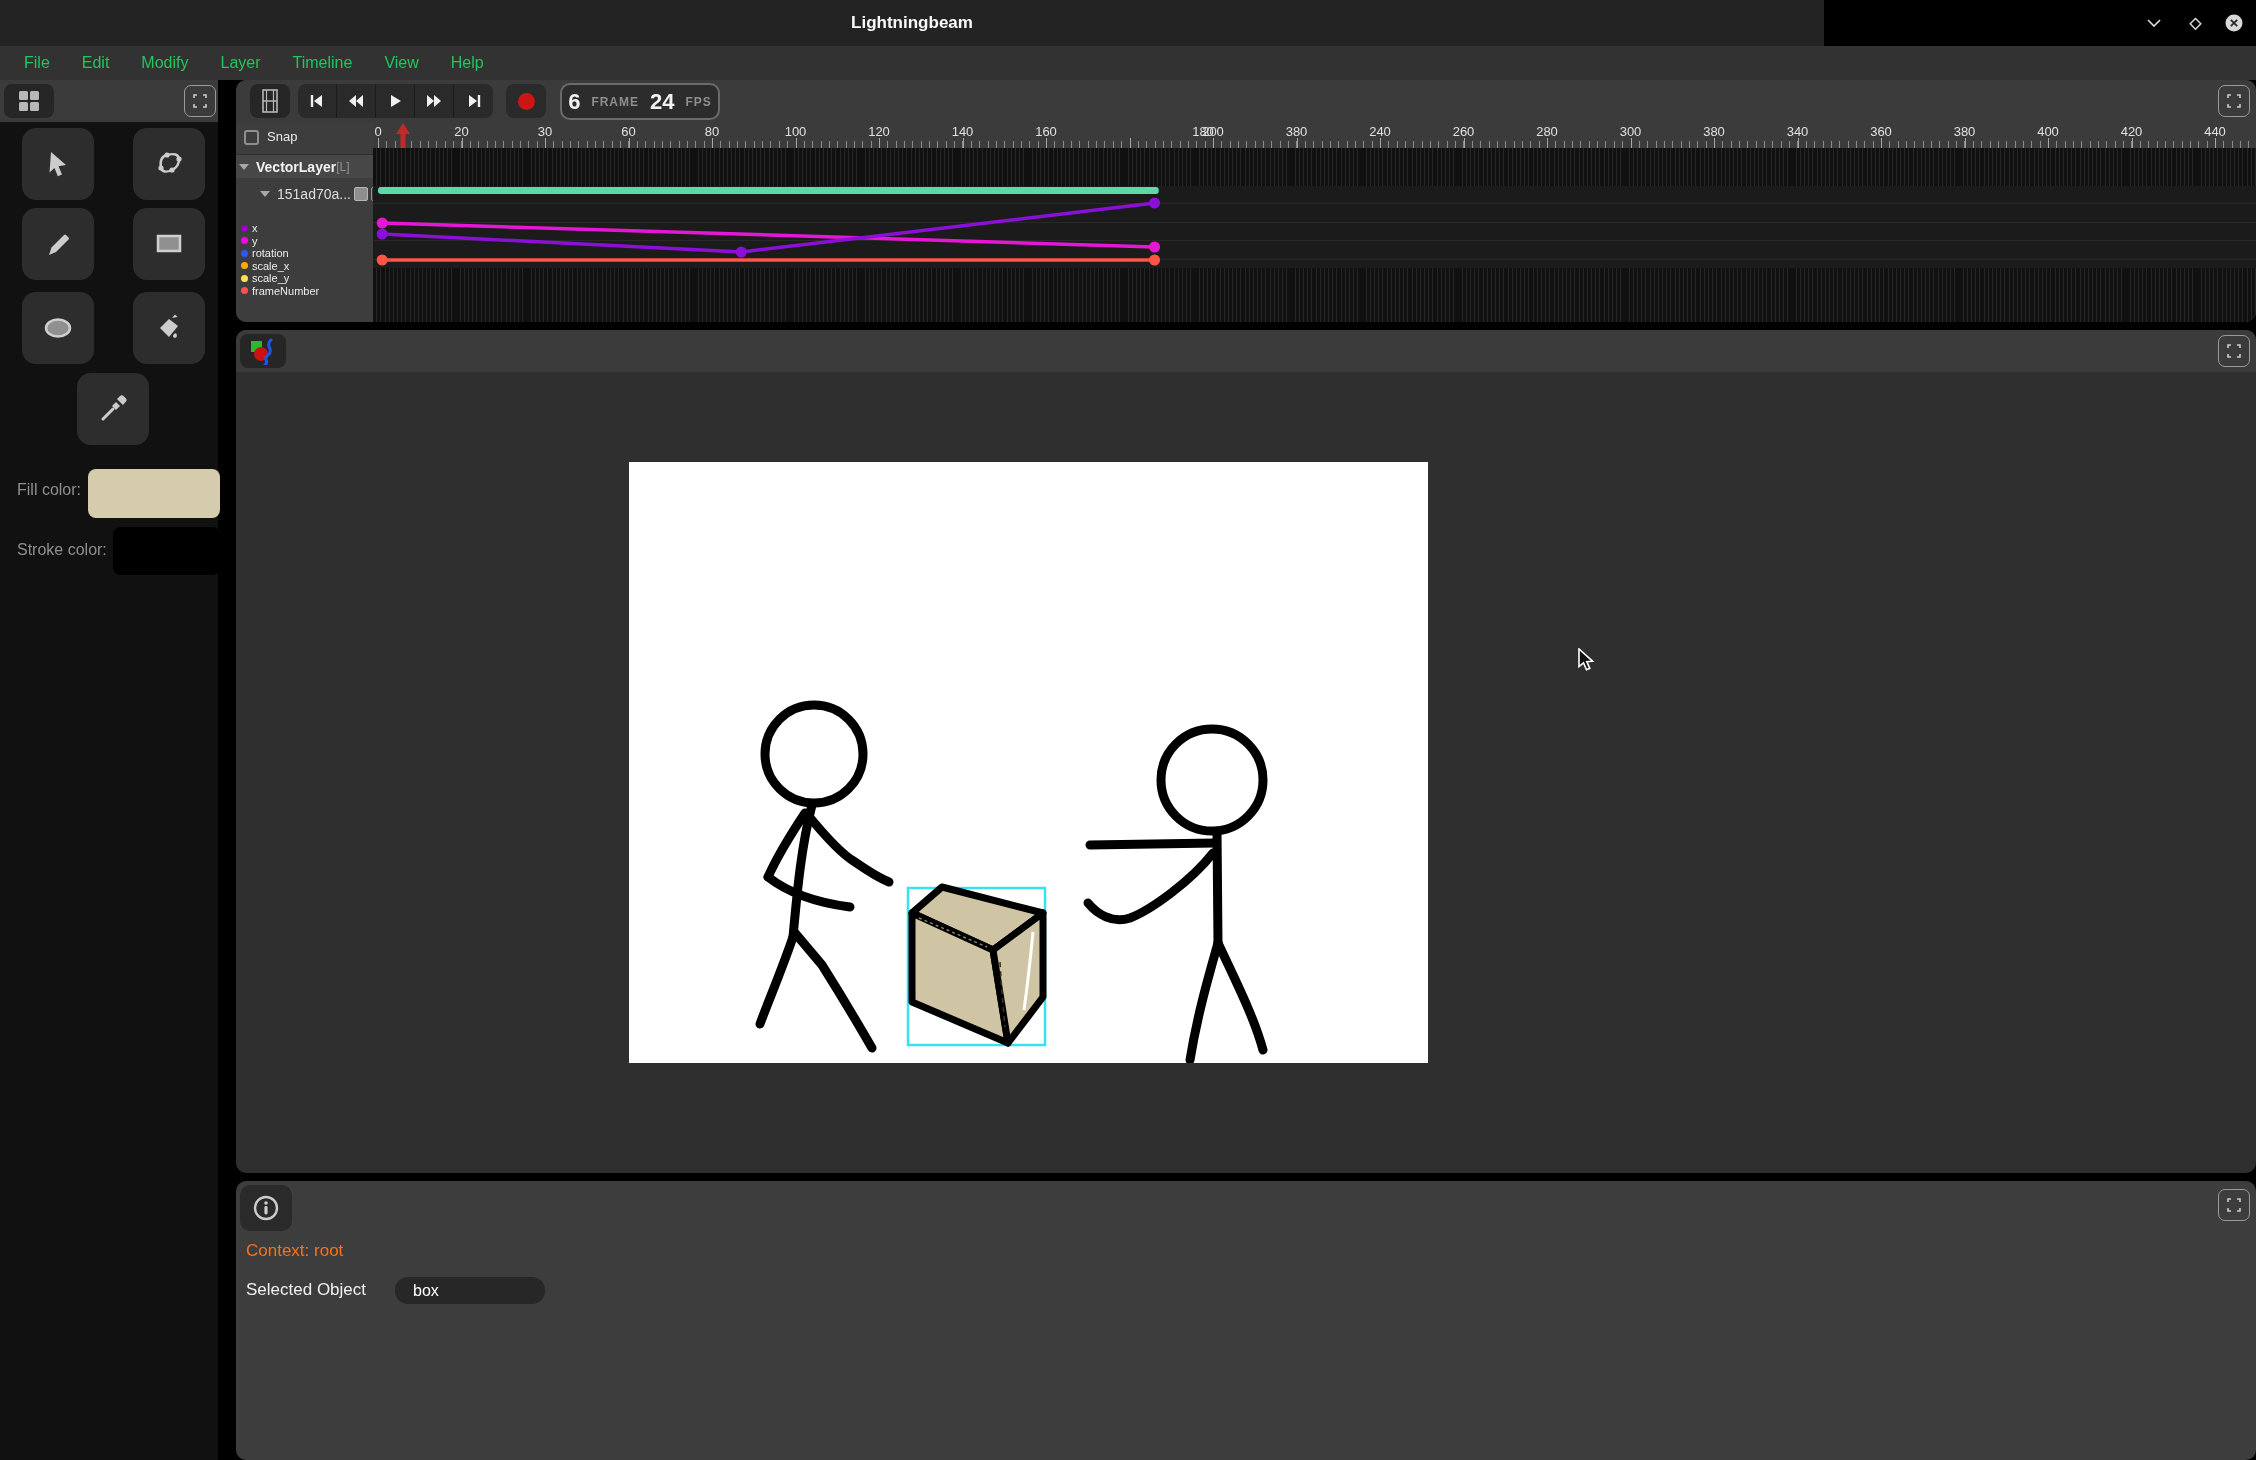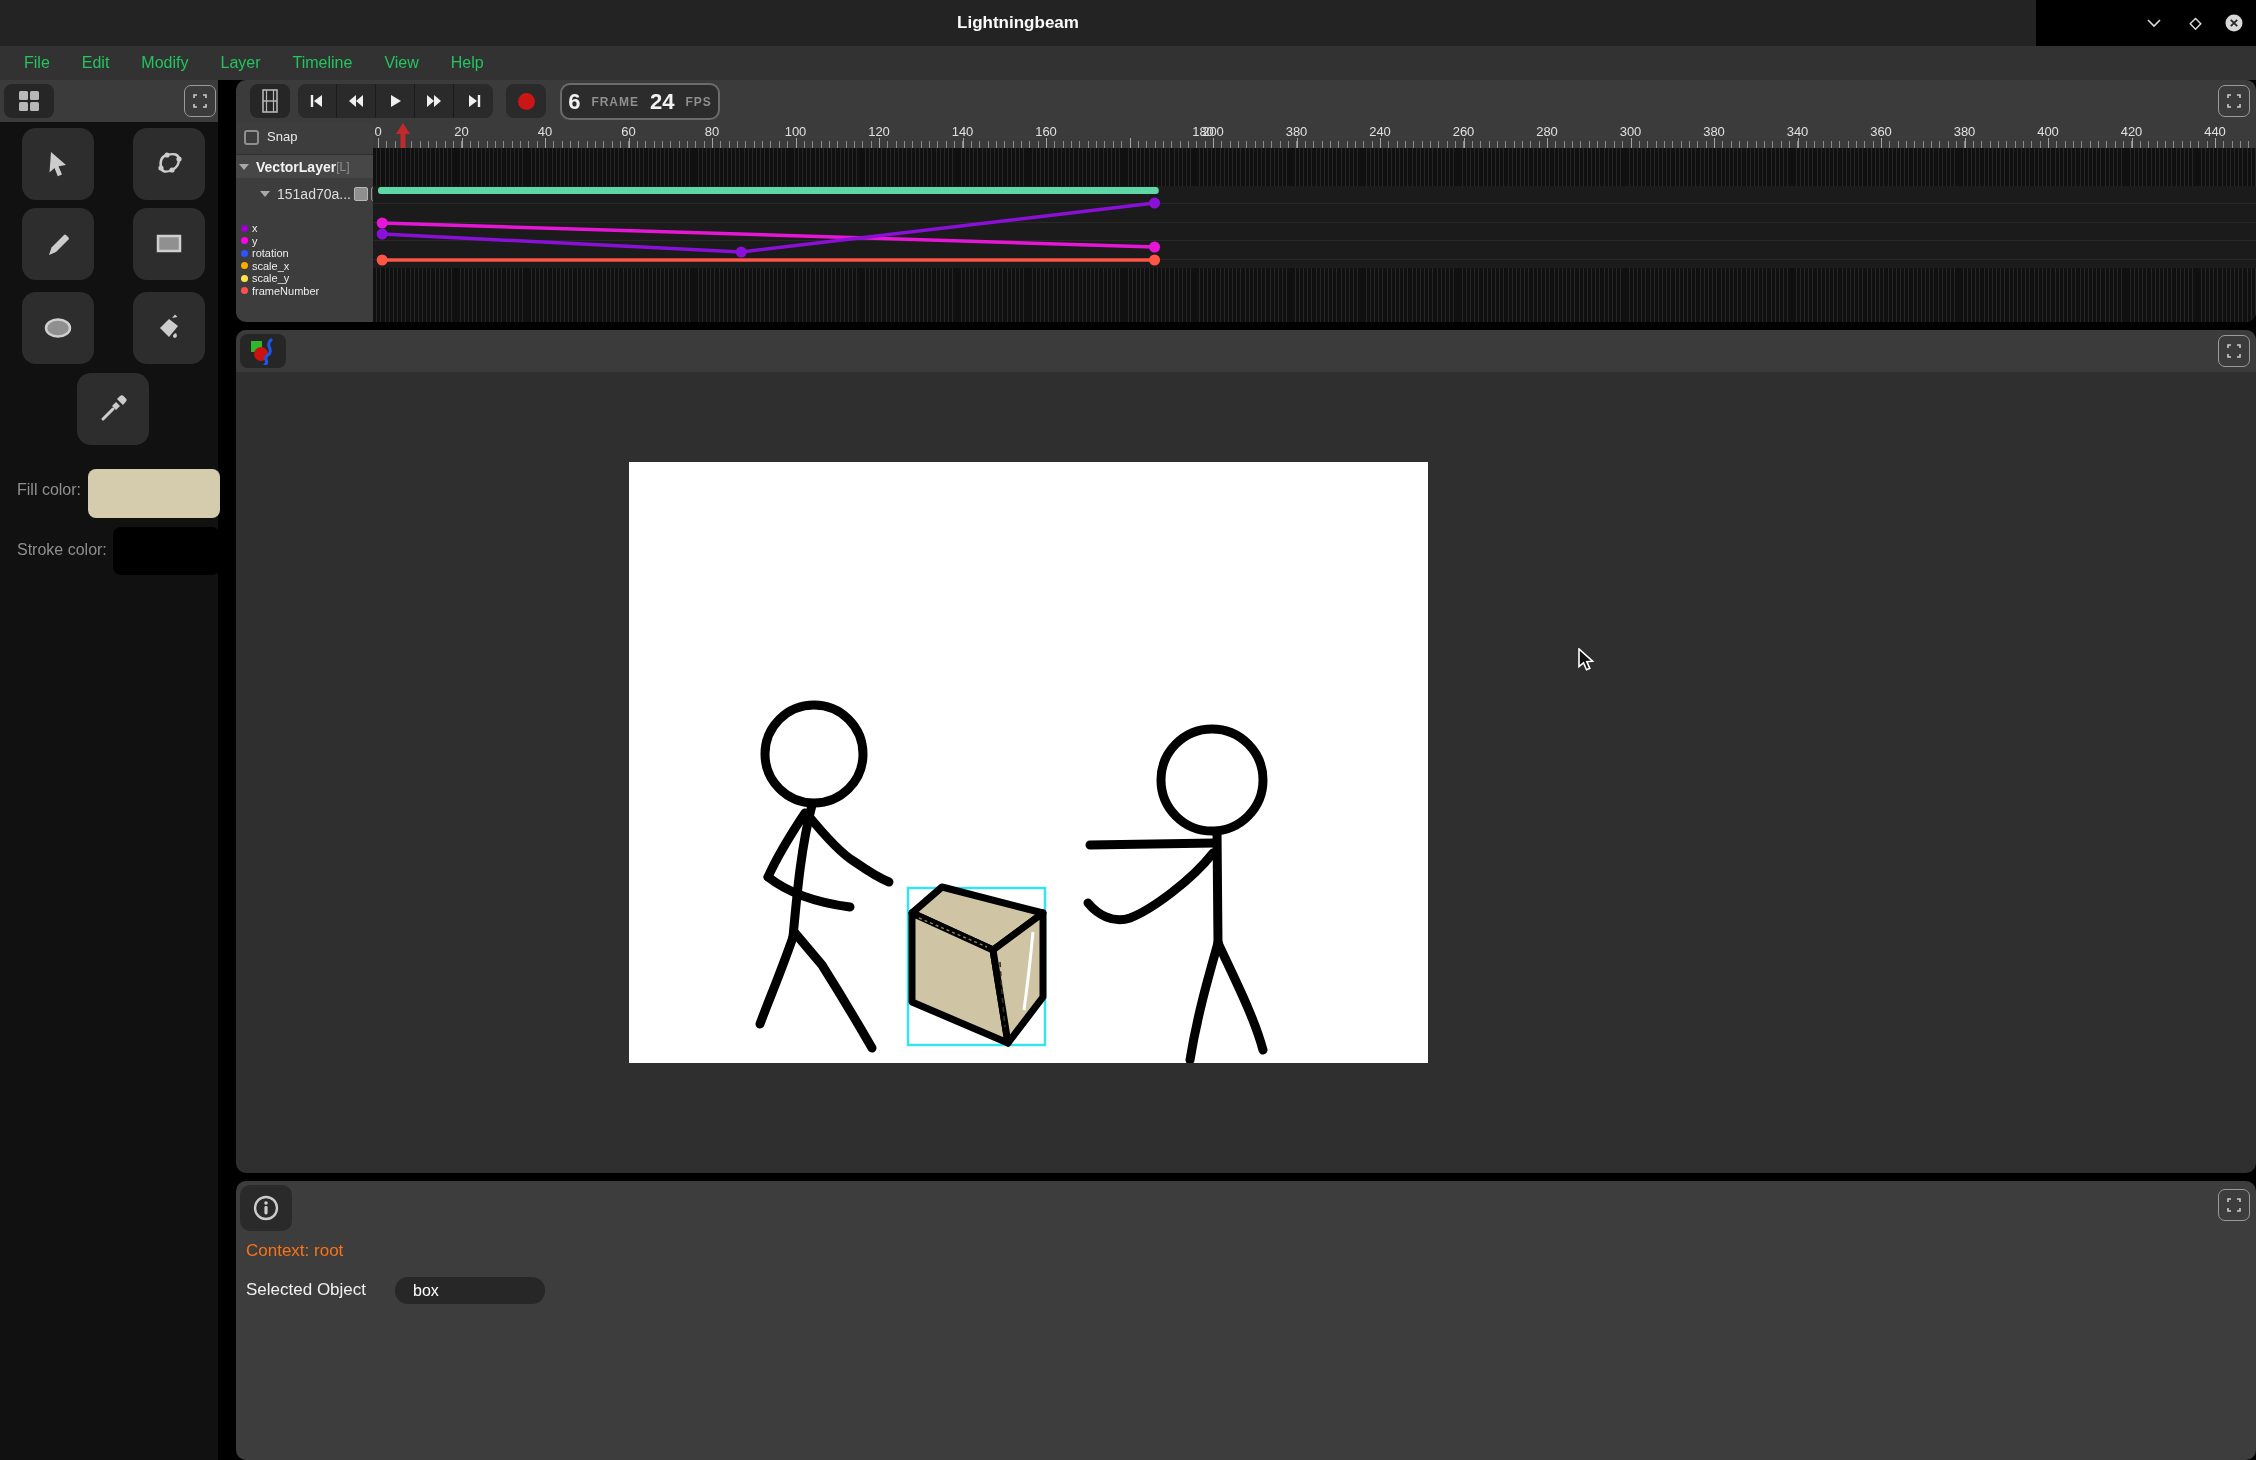--- a/index.html
+++ b/index.html
@@ -1,21 +1,21 @@
 <!DOCTYPE html>
 <html><head>
 <meta charset="utf-8">
 <style>
   * { margin:0; padding:0; box-sizing:border-box; }
   html,body { width:2256px; height:1460px; background:#000; overflow:hidden;
               font-family:"Liberation Sans", sans-serif; }
   .abs { position:absolute; }
 
   
-  #titlebar { left:0; top:0; width:2036px; height:46px; background:#232323; }
+  #titlebar { left:0; top:0; width:1824px; height:46px; background:#232323; }
   #title { width:100%; text-align:center; line-height:46px; color:#fafafa;
            font-size:17px; font-weight:bold; }
   .winctl { top:13px; width:20px; height:20px; display:flex; align-items:center; justify-content:center; }
 
   #menubar { left:0; top:46px; width:2256px; height:34px; background:#323232;
              display:flex; align-items:center; padding-left:8px; }
   .menu-item { color:#22c55e; font-size:16px; padding:0 16px; line-height:34px; }
 
   
   .hdr { background:#3b3b3b; }
@@ -297,21 +297,21 @@
   <div class="abs" id="track">
     <div class="abs" id="ruler">
       <div class="abs" id="ruler-ticks"></div>
       <svg class="abs" id="playhead" width="16" height="25" viewBox="0 0 16 25" style="left: 22.05px;">
         <path d="M8,0 L15,11 L10.5,11 L10.5,25 L5.5,25 L5.5,11 L1,11 Z" fill="#c22a2a"></path>
       </svg>
     <div class="ruler-num" style="left: 5px;">0</div>
         <div class="major-tick" style="left: 5px;"></div>
         <div class="ruler-num" style="left: 88.5px;">20</div>
         <div class="major-tick" style="left: 88.5px;"></div>
-        <div class="ruler-num" style="left: 172px;">40</div>
+        <div class="ruler-num" style="left: 172px;">30</div>
         <div class="major-tick" style="left: 172px;"></div>
         <div class="ruler-num" style="left: 255.5px;">60</div>
         <div class="major-tick" style="left: 255.5px;"></div>
         <div class="ruler-num" style="left: 339px;">80</div>
         <div class="major-tick" style="left: 339px;"></div>
         <div class="ruler-num" style="left: 422.5px;">100</div>
         <div class="major-tick" style="left: 422.5px;"></div>
         <div class="ruler-num" style="left: 506px;">120</div>
         <div class="major-tick" style="left: 506px;"></div>
         <div class="ruler-num" style="left: 589.5px;">140</div>

